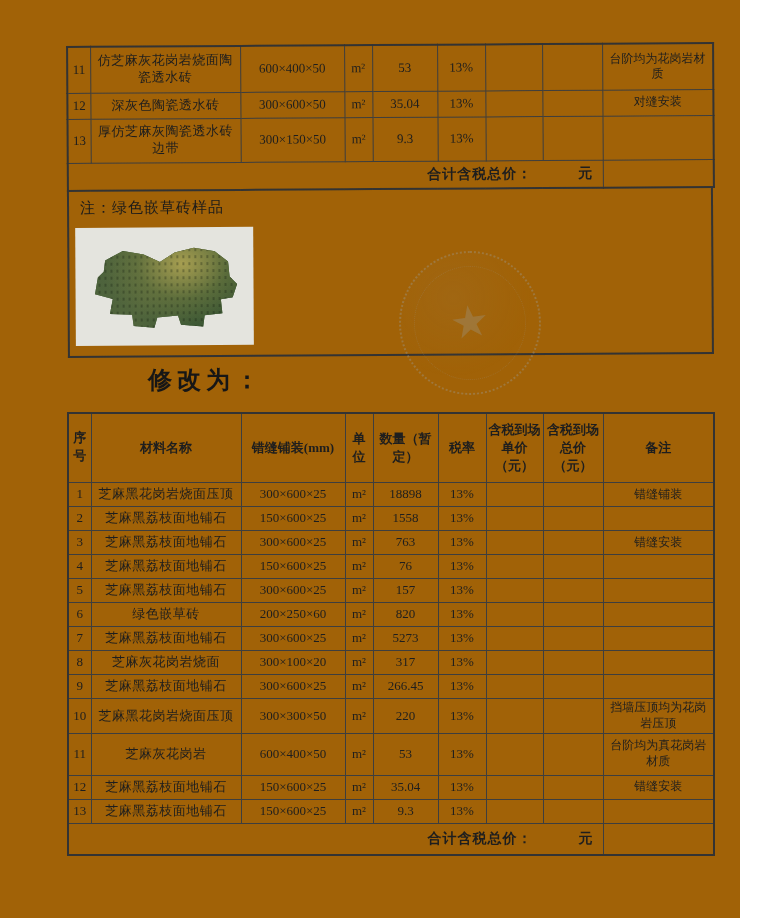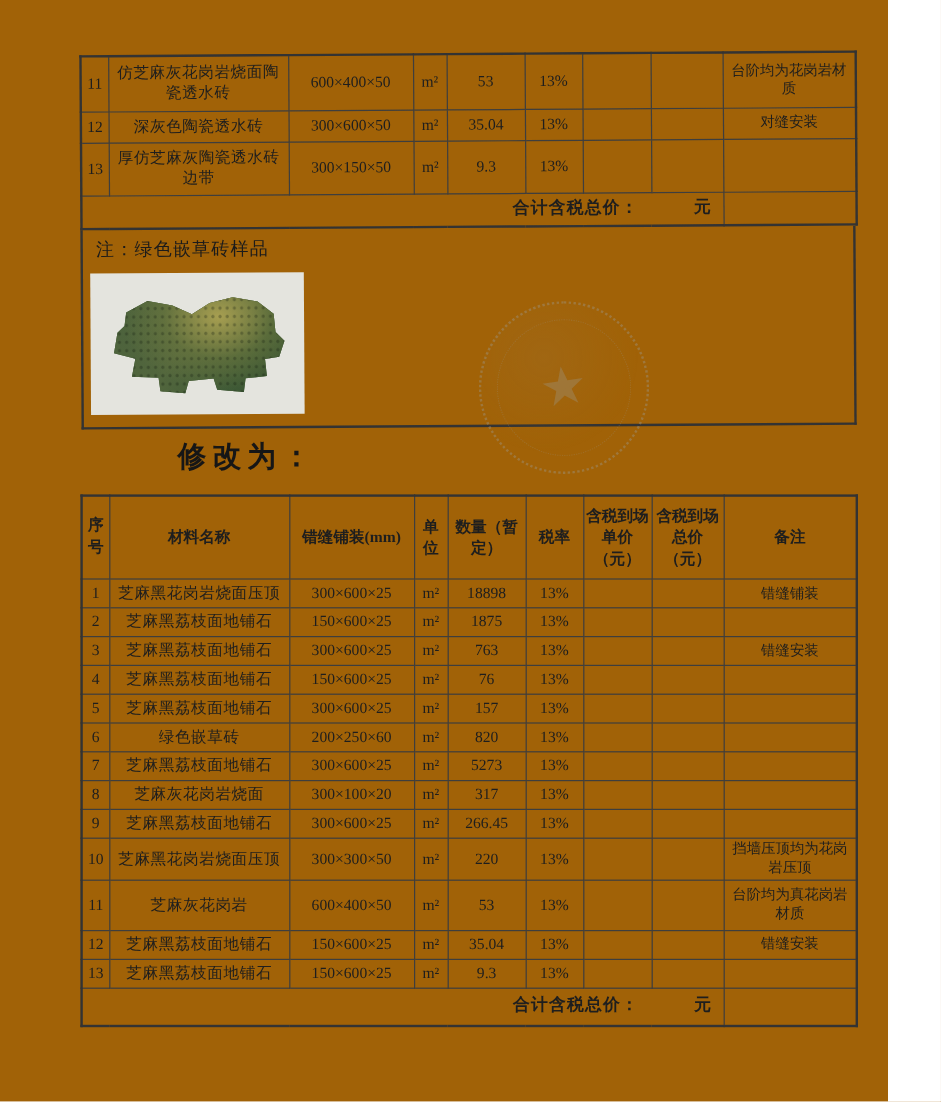--- a/index.html
+++ b/index.html
@@ -228,21 +228,21 @@
           <td class="c5">13%</td>
           <td class="c6"></td>
           <td class="c7"></td>
           <td class="c8">错缝铺装</td>
         </tr>
         <tr>
           <td class="c0">2</td>
           <td class="c1">芝麻黑荔枝面地铺石</td>
           <td class="c2">150×600×25</td>
           <td class="c3">m²</td>
-          <td class="c4">1875</td>
+          <td class="c4">1558</td>
           <td class="c5">13%</td>
           <td class="c6"></td>
           <td class="c7"></td>
           <td class="c8"></td>
         </tr>
         <tr>
           <td class="c0">3</td>
           <td class="c1">芝麻黑荔枝面地铺石</td>
           <td class="c2">300×600×25</td>
           <td class="c3">m²</td>

